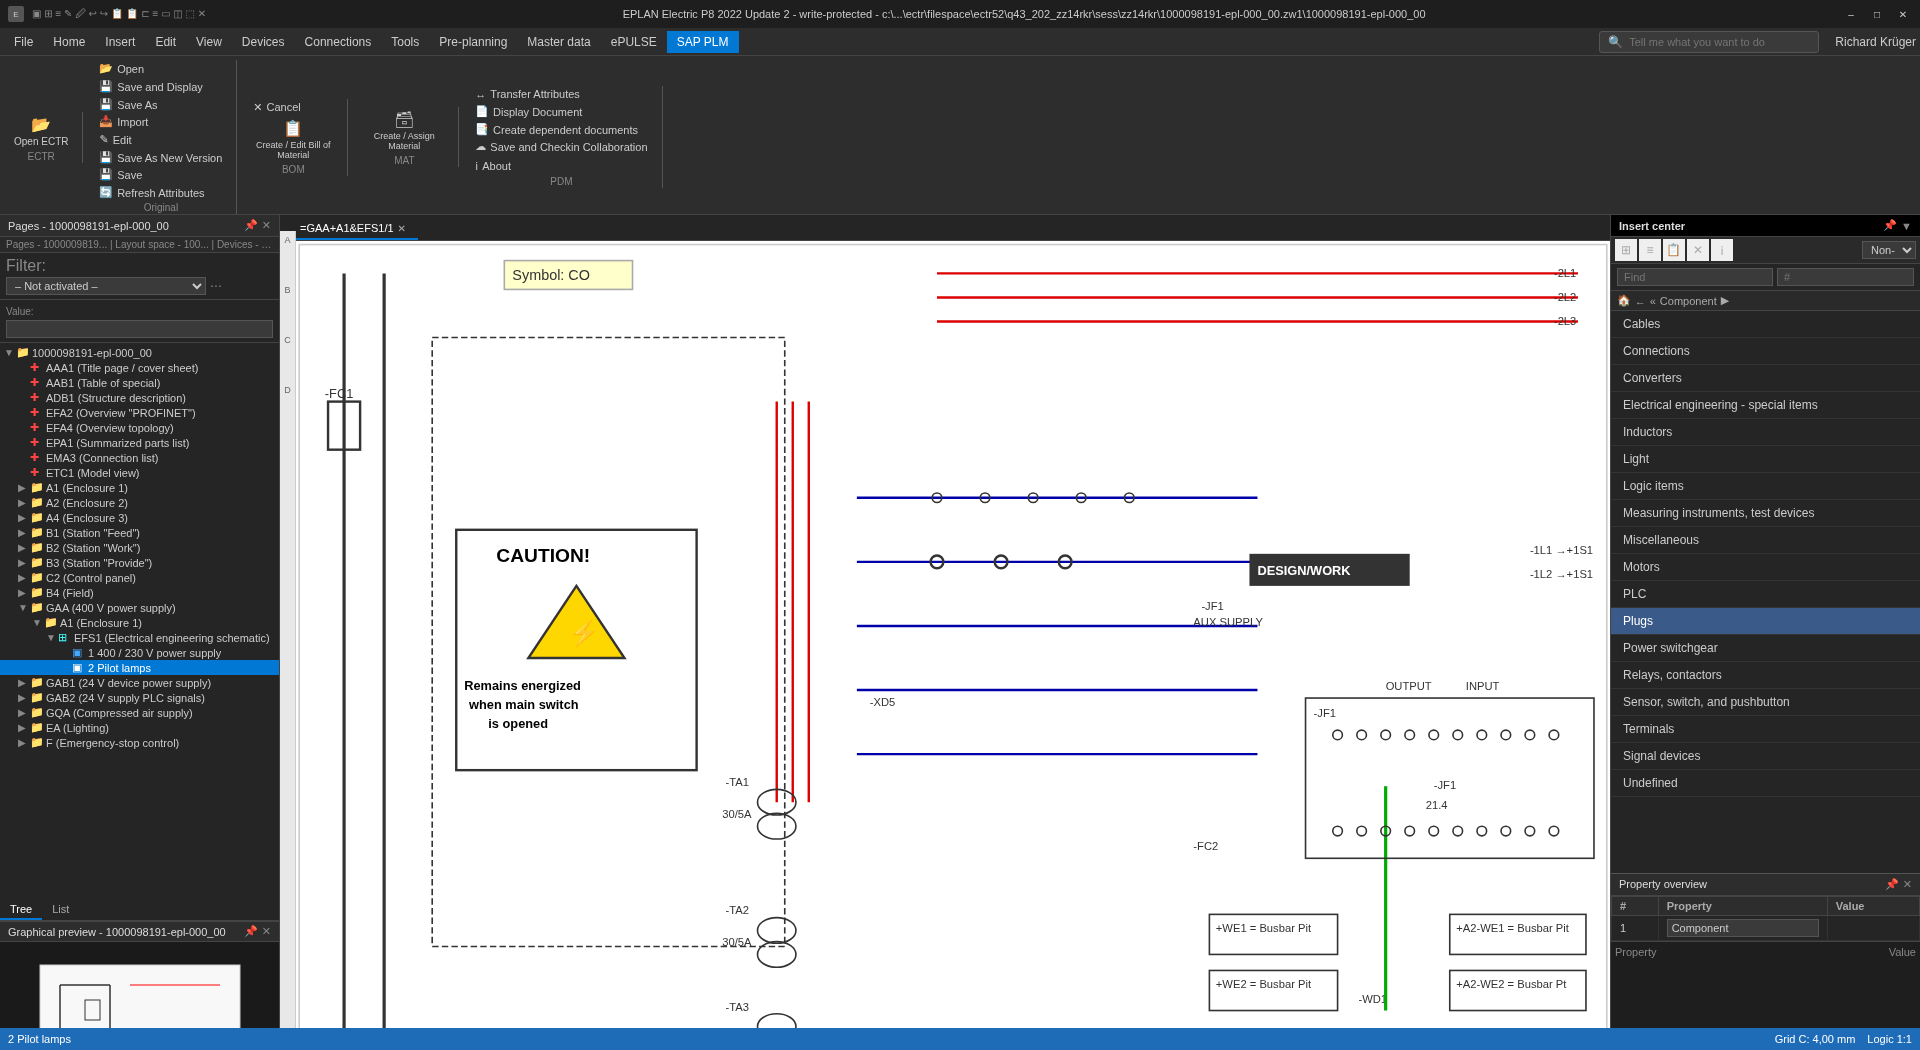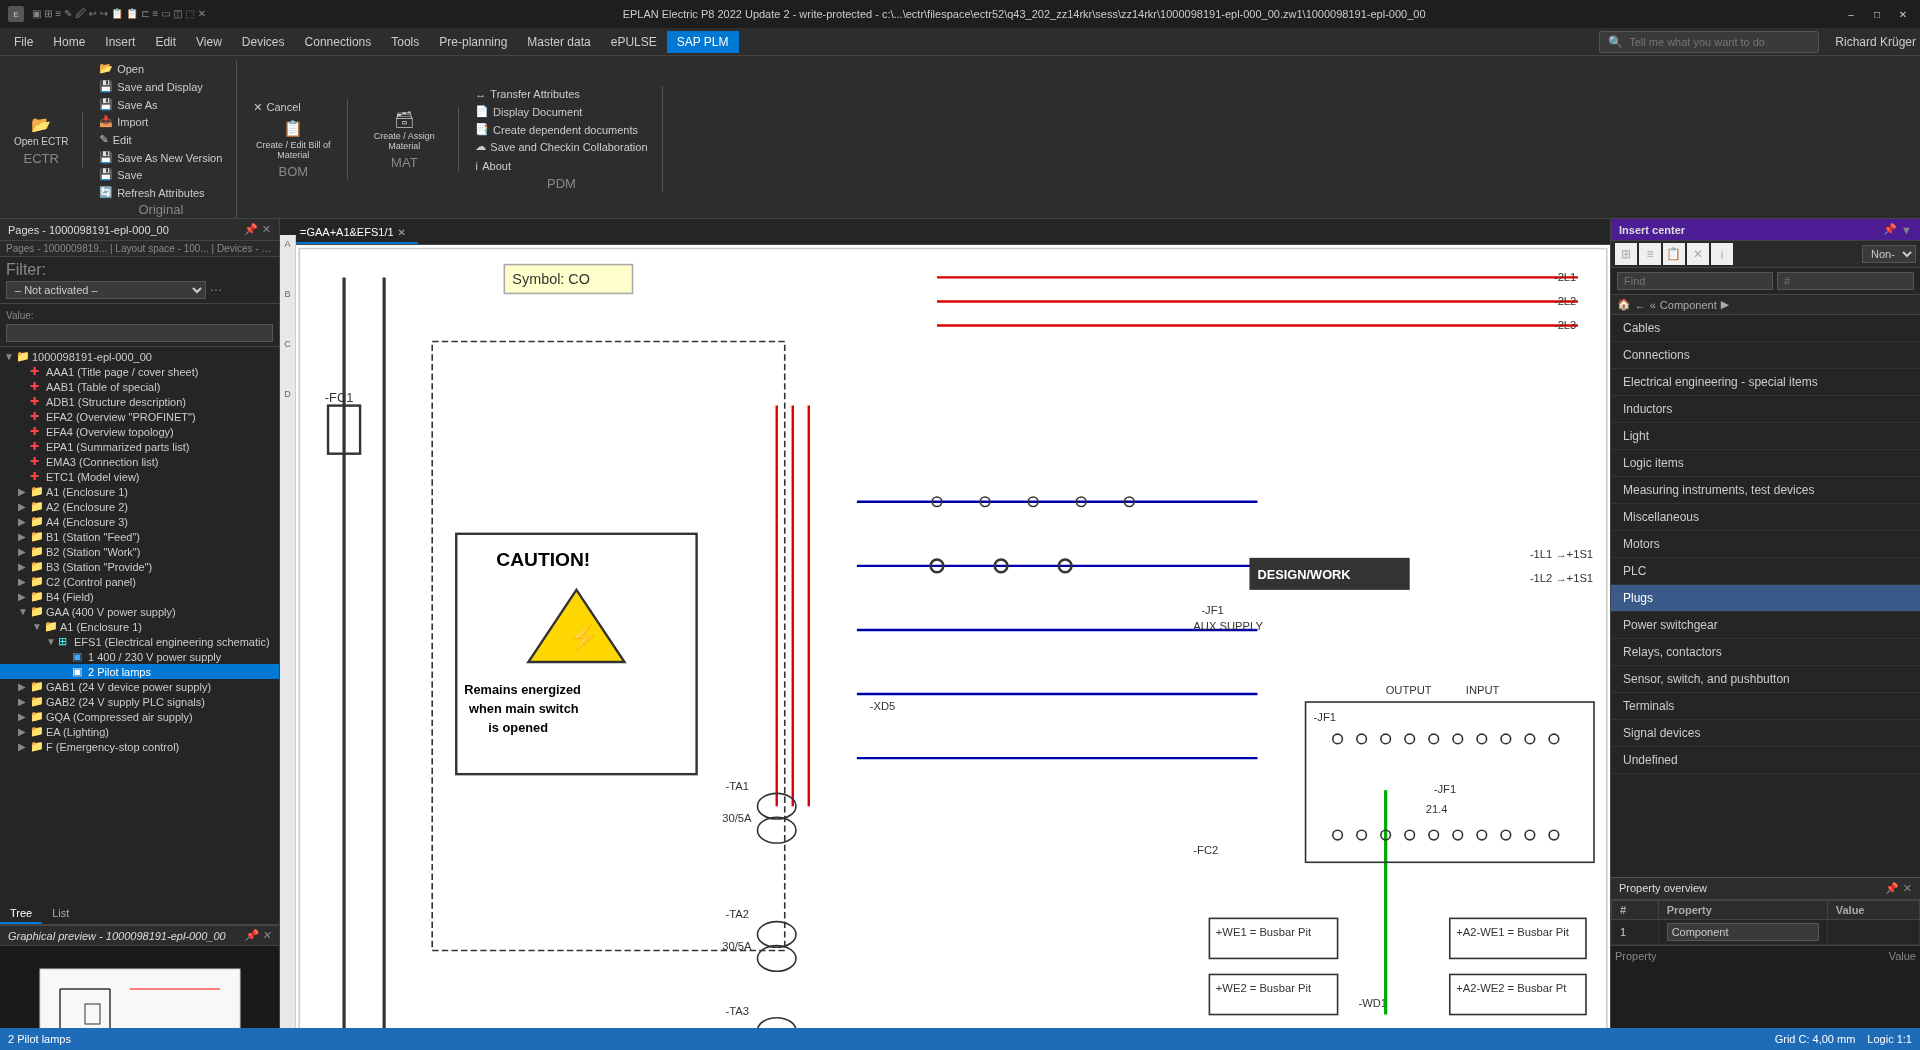--- a/index.html
+++ b/index.html
@@ -20,21 +20,21 @@
     #search-box { margin-left: auto; background: #3a3a3a; border: 1px solid #555; border-radius: 3px; padding: 3px 8px; color: #ccc; display: flex; align-items: center; gap: 6px; width: 220px; }
     #search-box input { background: transparent; border: none; color: #ccc; font-size: 11px; outline: none; width: 160px; }
     #user-name { margin-left: 16px; color: #ccc; font-size: 12px; white-space: nowrap; }
 
     
     #ribbon { background: #2d2d2d; border-bottom: 1px solid #444; padding: 4px 8px 0; }
     .ribbon-row { display: flex; align-items: center; gap: 2px; min-height: 32px; }
     .ribbon-btn { display: flex; flex-direction: column; align-items: center; padding: 3px 6px; cursor: pointer; border-radius: 2px; color: #ccc; font-size: 10px; gap: 2px; min-width: 50px; }
     .ribbon-btn .btn-icon { font-size: 16px; }
     .ribbon-btn-sm { display: flex; align-items: center; padding: 2px 6px; cursor: pointer; border-radius: 2px; color: #ccc; font-size: 11px; gap: 4px; }
-    .ribbon-group-label { font-size: 13px; color: #888; text-align: center; padding: 1px 0; }
+    .ribbon-group-label { font-size: 10px; color: #888; text-align: center; padding: 1px 0; }
     .ribbon-actions { display: flex; flex-wrap: wrap; gap: 1px; }
     .ribbon-section { border-right: 1px solid #555; padding-right: 8px; margin-right: 8px; }
 
     
     #tabbar { background: #252525; display: flex; align-items: flex-end; padding: 0 8px; border-bottom: 1px solid #444; height: 26px; }
     .tab { padding: 4px 12px; cursor: pointer; font-size: 11px; color: #aaa; border-bottom: 2px solid transparent; display: flex; align-items: center; gap: 4px; }
     .tab.active { color: #fff; border-bottom-color: #0078d4; }
     .tab-close { font-size: 10px; cursor: pointer; opacity: 0.6; }
 
     
@@ -57,34 +57,34 @@
     .tree-item.selected { background: #0078d4; }
     .tree-indent { display: inline-block; width: 14px; flex-shrink: 0; }
     .tree-arrow { display: inline-block; width: 12px; font-size: 10px; color: #888; flex-shrink: 0; }
     .tree-icon { display: inline-block; width: 16px; font-size: 11px; flex-shrink: 0; }
     .tree-icon.red { color: #f44; }
     .tree-icon.blue { color: #4af; }
     .tree-icon.cyan { color: #4ff; }
     .tree-label { color: #ccc; overflow: hidden; text-overflow: ellipsis; }
 
     #bottom-preview { height: 200px; background: #252525; border-top: 1px solid #444; }
-    #preview-header { background: #2d2d2d; padding: 3px 8px; display: flex; justify-content: space-between; align-items: center; font-size: 11px; border-bottom: 1px solid #444; font-style: italic; }
+    #preview-header { background: #2d2d2d; padding: 3px 8px; display: flex; justify-content: space-between; align-items: center; font-size: 11px; border-bottom: 1px solid #444; }
     #preview-canvas { background: #1a1a1a; flex: 1; display: flex; align-items: center; justify-content: center; height: calc(100% - 24px); }
     #preview-canvas svg { width: 220px; height: 150px; }
 
     
     #canvas-area { flex: 1; background: #f5f5f5; position: relative; overflow: hidden; }
     #ruler-top { height: 16px; background: #e8e8e8; border-bottom: 1px solid #ccc; display: flex; align-items: center; font-size: 9px; color: #666; }
     #ruler-left { width: 16px; background: #e8e8e8; border-right: 1px solid #ccc; position: absolute; left: 0; top: 16px; bottom: 0; }
     #schematic { position: absolute; top: 26px; left: 16px; right: 0; bottom: 30px; background: white; overflow: hidden; }
     #schematic svg { width: 100%; height: 100%; }
 
     
     #right-panel { width: 310px; min-width: 310px; background: #252525; border-left: 1px solid #444; display: flex; flex-direction: column; }
-    #right-header { background: #4c1d95; padding: 4px 8px; display: flex; align-items: center; justify-content: space-between; border-bottom: 1px solid #444; font-size: 11px; font-weight: bold; }
+    #right-header { background: #000000; padding: 4px 8px; display: flex; align-items: center; justify-content: space-between; border-bottom: 1px solid #444; font-size: 11px; font-weight: bold; }
     #right-search { padding: 4px 6px; border-bottom: 1px solid #444; display: flex; gap: 4px; }
     #right-search input { flex: 1; background: #3a3a3a; border: 1px solid #555; color: #ccc; padding: 2px 6px; font-size: 11px; }
     #right-nav { background: #2a2a2a; padding: 3px 6px; display: flex; align-items: center; gap: 4px; border-bottom: 1px solid #444; font-size: 11px; }
     #right-nav span { color: #aaa; cursor: pointer; }
     .category-list { flex: 1; overflow-y: auto; }
     .category-item { padding: 6px 12px; border-bottom: 1px solid #333; cursor: pointer; color: #ccc; font-size: 12px; }
     .category-item.active { background: #3a5a8a; color: #fff; }
     #prop-header { background: #2d2d2d; padding: 4px 8px; font-size: 11px; border-bottom: 1px solid #444; display: flex; justify-content: space-between; text-align: center; }
     #prop-table { width: 100%; border-collapse: collapse; font-size: 11px; }
     #prop-table th { background: #2d2d2d; padding: 3px 8px; text-align: left; border: 1px solid #444; color: #aaa; }
@@ -667,20 +667,21 @@
       <span>🏠</span>
       <span>←</span>
       <span>«</span>
       <span>Component</span>
       <span>▶</span>
     </div>
 
     <div class="category-list">
       <div class="category-item">Cables</div>
       <div class="category-item">Connections</div>
+      <div class="category-item">Converters</div>
       <div class="category-item">Electrical engineering - special items</div>
       <div class="category-item">Inductors</div>
       <div class="category-item">Light</div>
       <div class="category-item">Logic items</div>
       <div class="category-item">Measuring instruments, test devices</div>
       <div class="category-item">Miscellaneous</div>
       <div class="category-item">Motors</div>
       <div class="category-item">PLC</div>
       <div class="category-item active">Plugs</div>
       <div class="category-item">Power switchgear</div>

